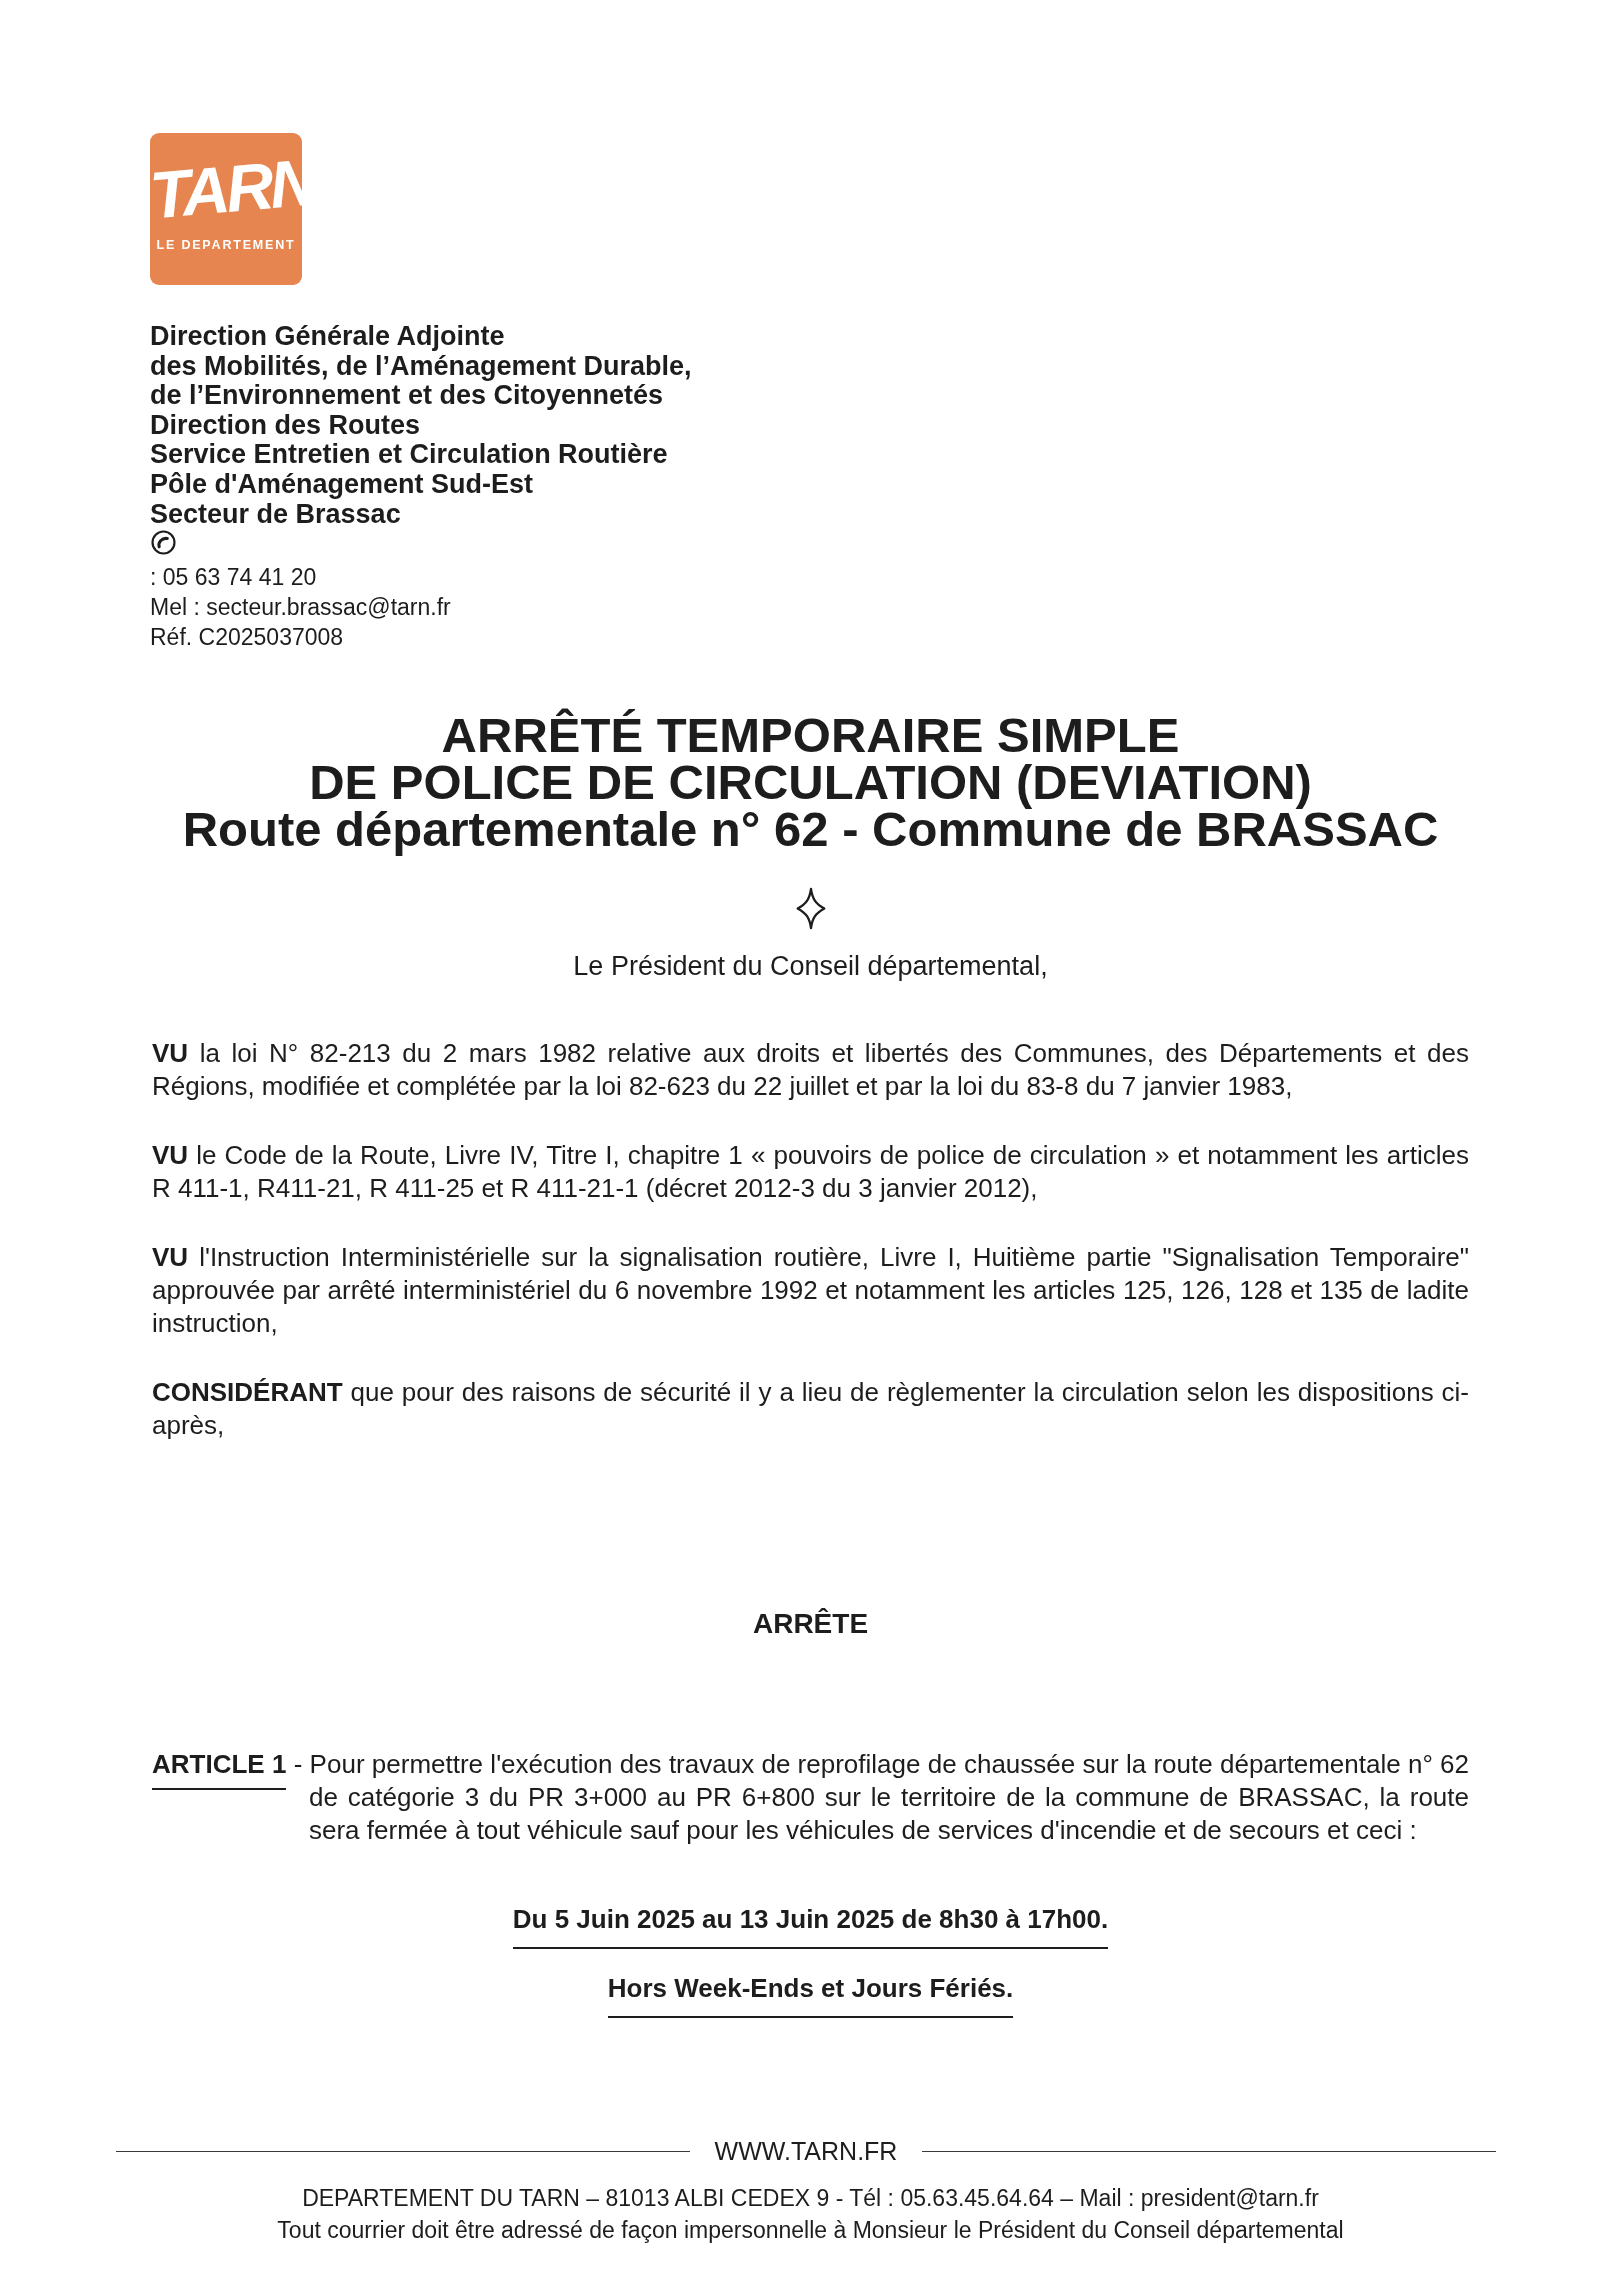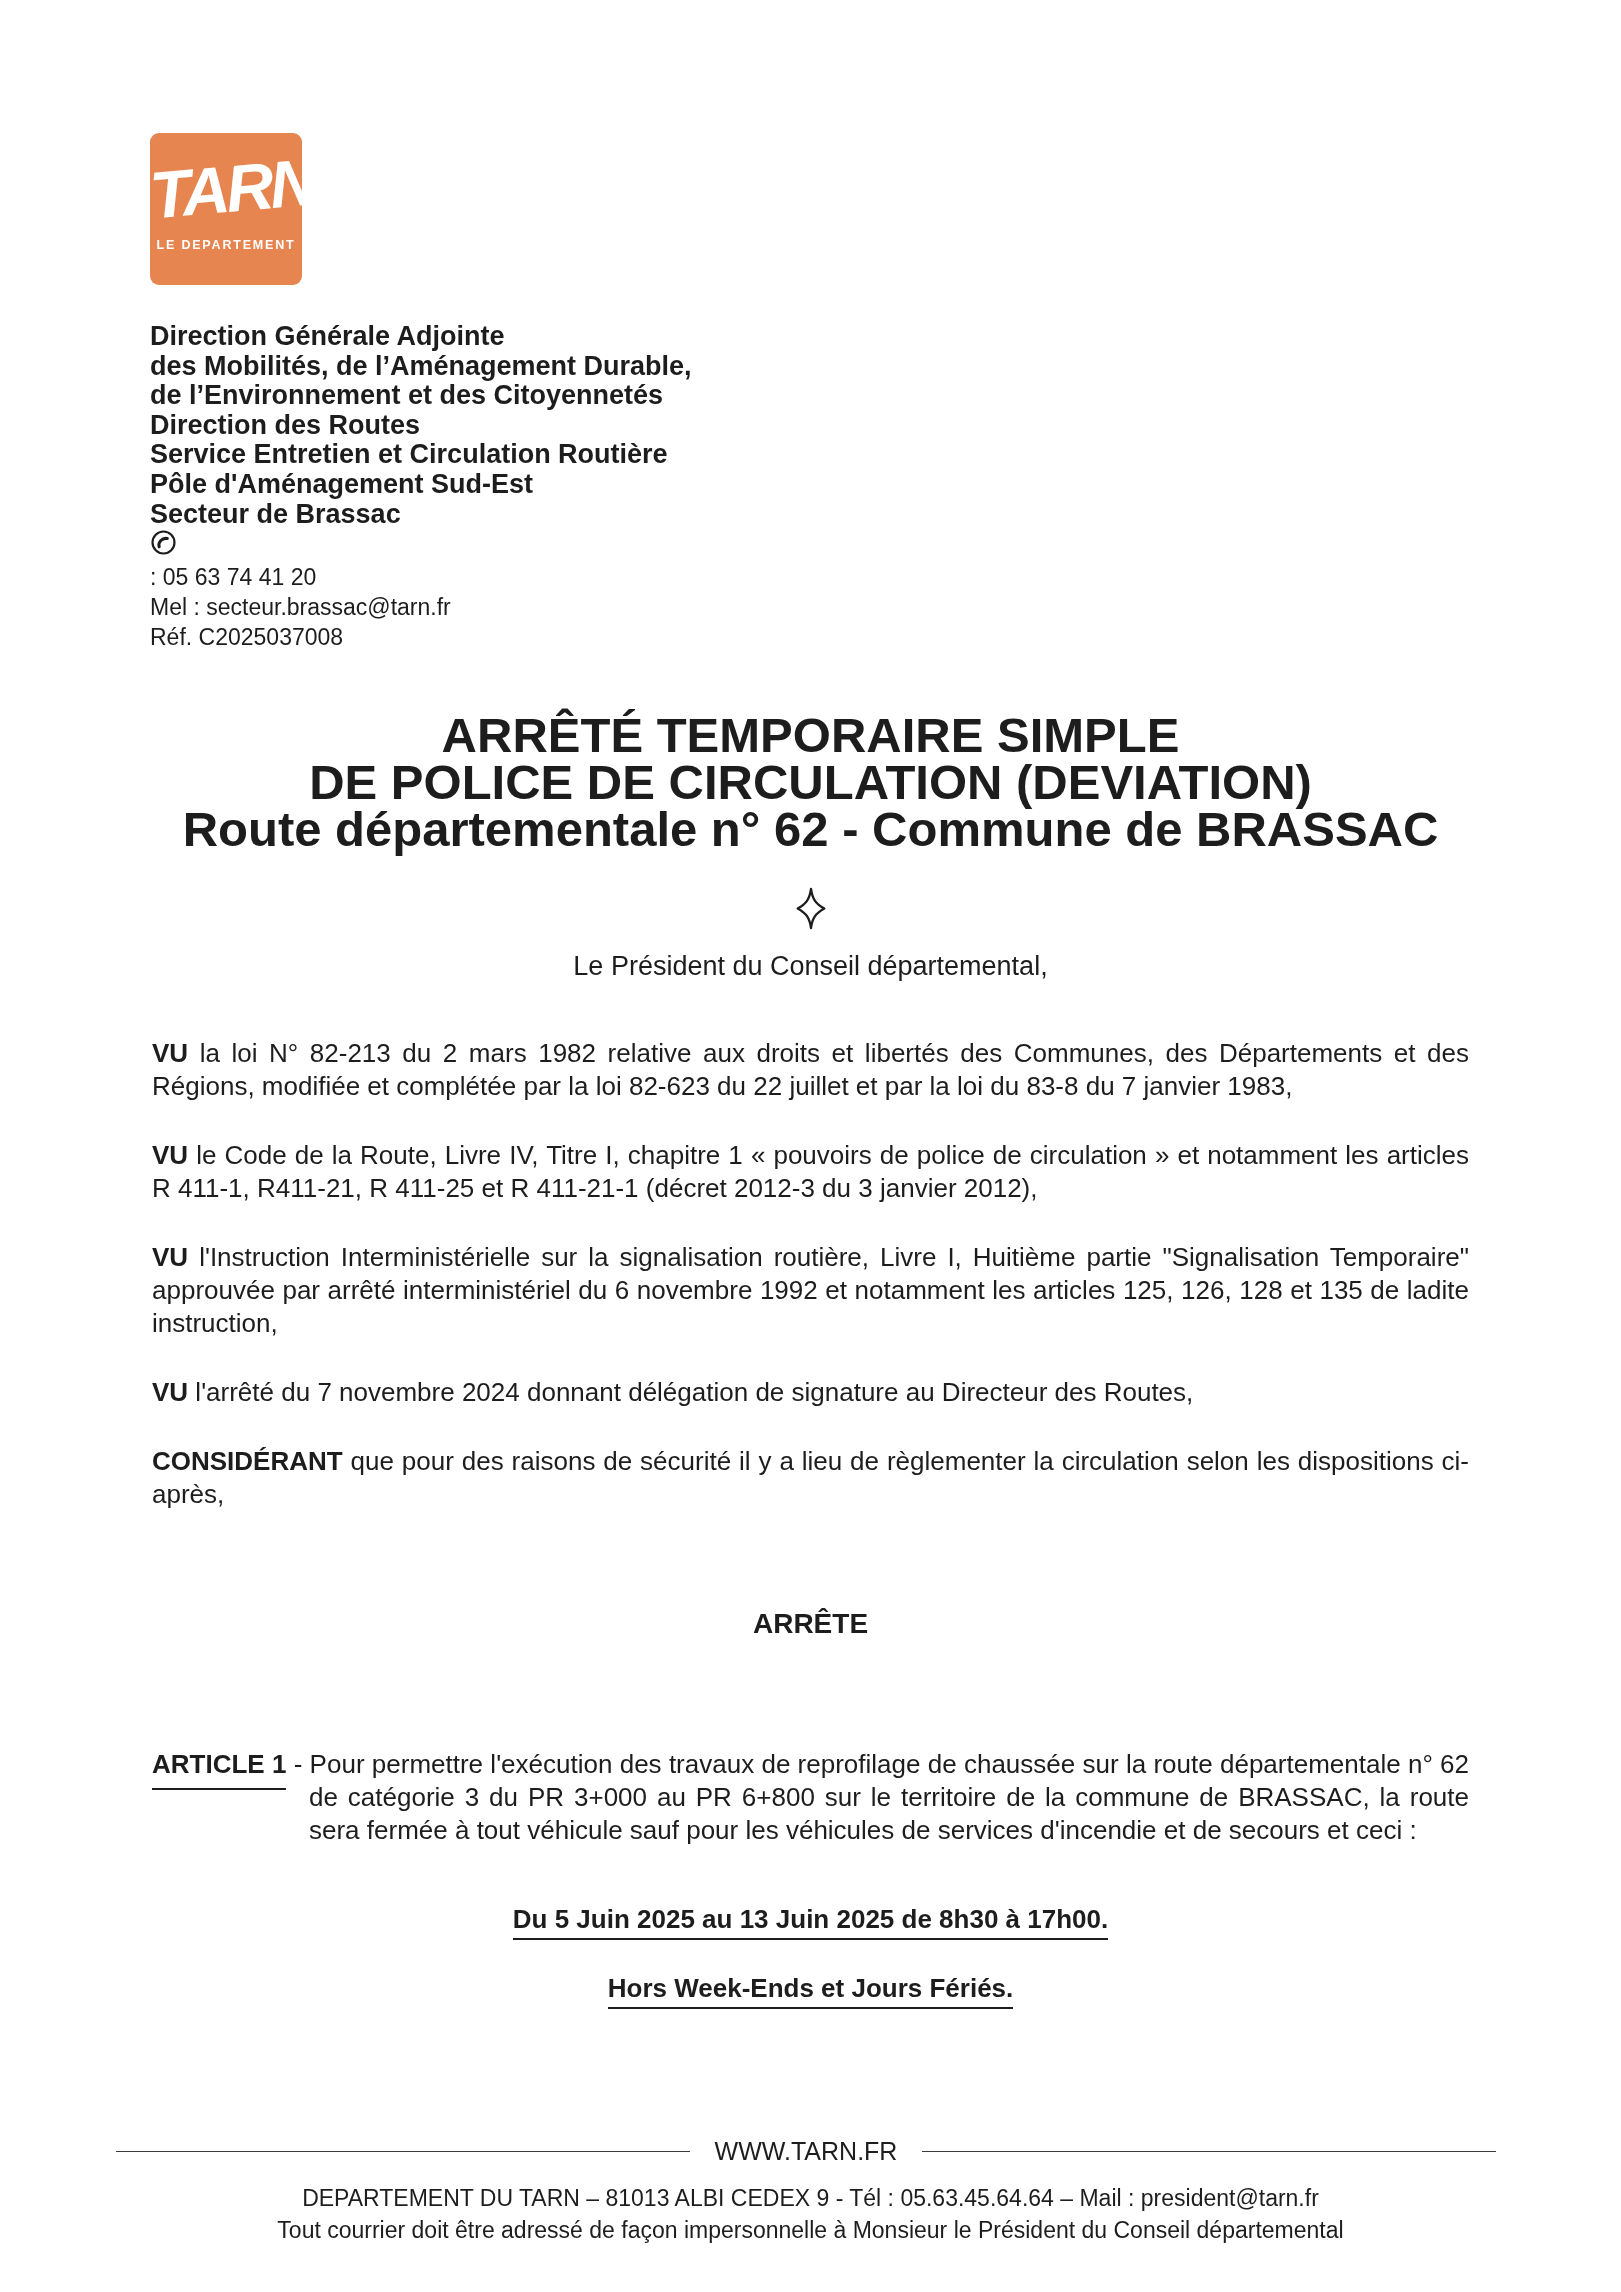--- a/index.html
+++ b/index.html
@@ -80,21 +80,21 @@
   
   .schedule-dates, .schedule-exclusion {
     position:absolute; left:0; right:0;
     text-align:center;
   }
   .schedule-dates { top:1904px; }
   .schedule-exclusion { top:1973px; }
   .schedule-dates span, .schedule-exclusion span {
     font-size:26px; font-weight:bold;
     border-bottom:2.7px solid #1d1d1d;
-    padding-bottom:4px;
+    padding-bottom:13px;
   }
   
   .footer-rule {
     position:absolute; left:116px; right:125px; top:2137px;
     display:flex; align-items:center; gap:25px;
   }
   .footer-rule .rule { flex:1; height:0; border-top:1.8px solid #3a3a3a; }
   .footer-rule .site { font-weight:normal; font-size:25px; white-space:nowrap; }
   .footer-address {
     position:absolute; left:0; right:0; top:2185px;
@@ -149,21 +149,20 @@
       </svg>
     </span>
   </div>
 
   <div class="salutation">Le Président du Conseil départemental,</div>
 
   <div class="recitals">
     <p><span class="lead">VU</span><span> la loi N° 82-213 du 2 mars 1982 relative aux droits et libertés des Communes, des Départements et des Régions, modifiée et complétée par la loi 82-623 du 22 juillet et par la loi du 83-8 du 7 janvier 1983,</span></p>
     <p><span class="lead">VU</span><span> le Code de la Route, Livre IV, Titre I, chapitre 1 « pouvoirs de police de circulation » et notamment les articles R 411-1, R411-21, R 411-25 et R 411-21-1 (décret 2012-3 du 3 janvier 2012),</span></p>
     <p><span class="lead">VU</span><span> l'Instruction Interministérielle sur la signalisation routière, Livre I, Huitième partie "Signalisation Temporaire" approuvée par arrêté interministériel du 6 novembre 1992 et notamment les articles 125, 126, 128 et 135 de ladite instruction,</span></p>
-    <p><span class="lead">VU</span><span> l'arrêté du 7 novembre 2024 donnant délégation de signature au Directeur des Routes,</span></p>
     <p><span class="lead">CONSIDÉRANT</span><span> que pour des raisons de sécurité il y a lieu de règlementer la circulation selon les dispositions ci-après,</span></p>
   </div>
 
   <div class="decree-heading">ARRÊTE</div>
 
   <div class="article">
     <p><span class="label">ARTICLE 1</span><span> - Pour permettre l'exécution des travaux de reprofilage de chaussée sur la route départementale n° 62 de catégorie 3 du PR 3+000 au PR 6+800 sur le territoire de la commune de BRASSAC, la route sera fermée à tout véhicule sauf pour les véhicules de services d'incendie et de secours et ceci :</span></p>
   </div>
 
   <div class="schedule-dates">

